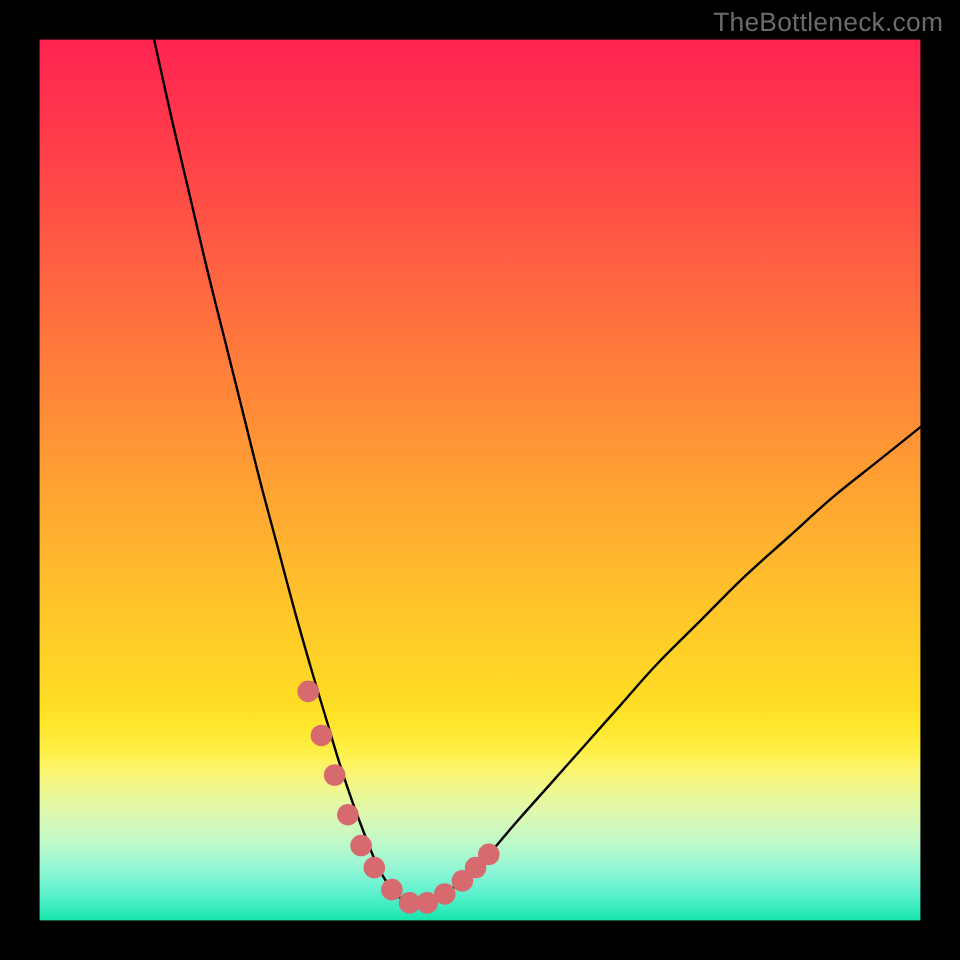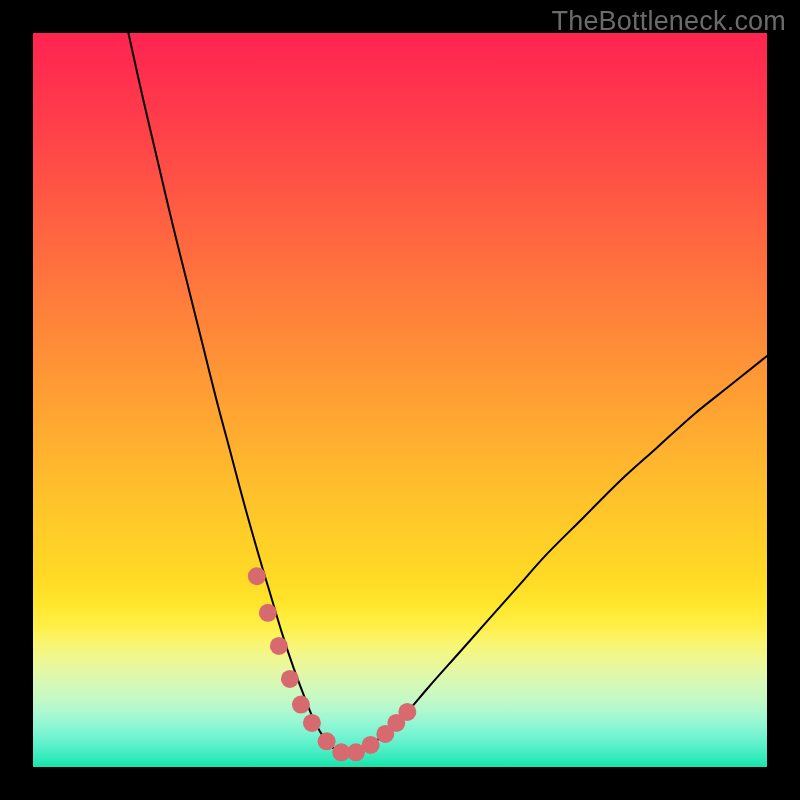--- a/index.html
+++ b/index.html
@@ -62,21 +62,21 @@
     top: 33px;
     width: 734px;
     height: 734px;
     overflow: visible;
   }
   #watermark {
     position: absolute;
     top: 6px;
     right: 14px;
     color: #6b6b6b;
-    font-size: 27px;
+    font-size: 22px;
     letter-spacing: 0.2px;
     user-select: none;
   }
 </style>
 </head>
 <body>
 
 <div id="stage">
 
   <div id="plot-bg"></div>

